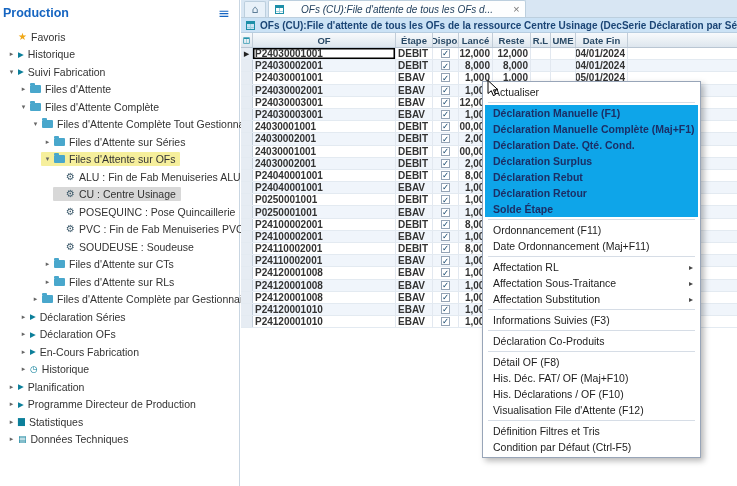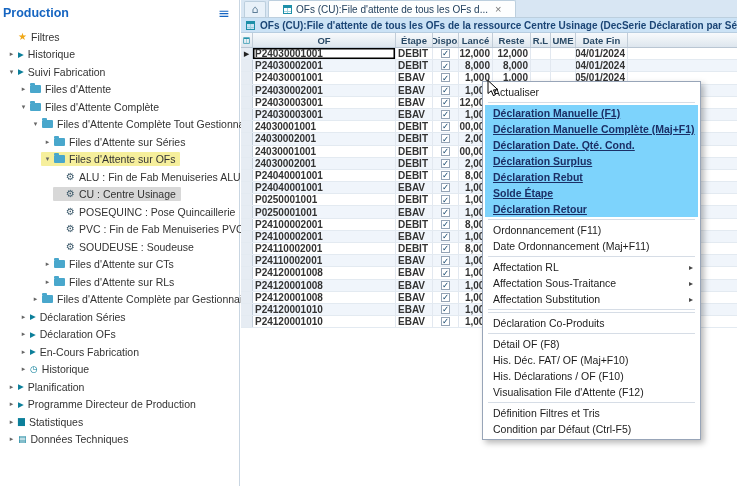--- a/index.html
+++ b/index.html
@@ -28,21 +28,21 @@
   .ticon.book{color:#0c7f9a;font-size:9px;}
   .ticon.folder{width:11px;height:8px;background:#49a7cc;border-radius:1px;position:relative;display:inline-block;}
   .ticon.folder::before{content:'';position:absolute;top:-2px;left:0;width:5px;height:2px;background:#49a7cc;border-radius:1px 1px 0 0;}
 
   
   #main{position:absolute;left:241px;top:0;right:0;height:486px;}
   #tabbar{height:18px;background:#d8e6f3;border-bottom:1px solid #bccfde;display:flex;align-items:flex-end;padding-left:3px;box-sizing:border-box;}
   .tab-home{width:22px;height:16px;background:#e8f1f9;border:1px solid #bccfde;border-bottom:none;border-radius:2px 2px 0 0;
             display:flex;align-items:center;justify-content:center;color:#5b7c96;font-size:11px;margin-right:2px;box-sizing:border-box;cursor:pointer;}
   .tab-active{height:17px;background:#fdfefe;border:1px solid #bccfde;border-bottom:none;border-radius:2px 2px 0 0;
-              display:flex;align-items:center;gap:4px;padding:0 14px;font-size:10px;color:#24425f;box-sizing:border-box;cursor:pointer;}
+              display:flex;align-items:center;gap:17px;padding:0 6px;font-size:10px;color:#24425f;box-sizing:border-box;cursor:pointer;font-style:italic;}
   .tab-close{color:#777;font-size:11px;line-height:1;margin-left:3px;cursor:pointer;}
   #titlebar{height:15px;background:#cbe2f5;border-bottom:1px solid #b7cde0;display:flex;align-items:center;gap:5px;
             padding:0 5px;font-size:10px;font-weight:bold;color:#1b4575;box-sizing:border-box;white-space:nowrap;overflow:hidden;}
   .grid-ico{width:9px;height:9px;flex:none;display:inline-block;border:1px solid #1d8fa8;background:
             linear-gradient(#1d8fa8 2px,transparent 2px),
             linear-gradient(90deg,transparent 3px,#9fd2de 3px,#9fd2de 4px,transparent 4px),
             linear-gradient(transparent 5px,#9fd2de 5px,#9fd2de 6px,transparent 6px);
             box-sizing:border-box;}
 
   
@@ -59,40 +59,40 @@
   .cell.ctr{justify-content:center;padding:0;}
   .cell.sel{background:#e6ecf3;border-right:1px solid #c2cdd8;justify-content:center;padding:0;font-size:6.5px;color:#222;}
   .cell.focus{box-shadow:inset 0 0 0 1.5px #000;}
   .cbx{width:9px;height:9px;border:1px solid #94a3b5;background:#fff;box-sizing:border-box;
        display:flex;align-items:center;justify-content:center;font-size:8.5px;line-height:1;color:#17486e;font-family:"DejaVu Sans",sans-serif;}
 
   
   #context-menu{position:absolute;left:482px;top:81px;width:219px;background:#fff;border:1px solid #98a5b8;
                 box-shadow:3px 3px 6px rgba(0,0,0,.28);padding:2px;z-index:10;font-size:10.5px;color:#1c1c1c;box-sizing:border-box;}
   .menu-item{height:16px;display:flex;align-items:center;padding:0 16px 0 8px;position:relative;white-space:nowrap;cursor:pointer;}
-  .menu-item.hl{background:#7dd3fc;color:#1b2f66;font-weight:bold;text-decoration:underline;}
+  .menu-item.hl{background:#0ea5e9;color:#1b2f66;font-weight:bold;}
   .menu-sep{height:1px;background:#d6dde6;margin:2px 3px;}
   .sub-arrow{position:absolute;right:5px;font-size:8px;color:#444;font-family:"DejaVu Sans",sans-serif;}
 
   #cursor{position:absolute;left:487px;top:80px;z-index:20;pointer-events:none;}
 </style>
 </head>
 <body>
 
 <div id="sidebar">
   <div class="sidebar-header">
     <span class="sidebar-title">Production</span>
     <span class="hamburger djv">≡</span>
   </div>
   <div id="tree">
       <div class="tree-item" style="padding-left: 5px;">
         <span class="hlwrap">
           <span class="chev"></span>
           <span class="ticon star">★</span>
-          <span>Filtres</span>
+          <span>Favoris</span>
         </span>
       </div>
       <div class="tree-item" style="padding-left: 5px;">
         <span class="hlwrap">
           <span class="chev">▸</span>
           <span class="ticon arrow">▶</span>
           <span>Historique</span>
         </span>
       </div>
       <div class="tree-item" style="padding-left: 5px;">
@@ -599,24 +599,24 @@
     <div class="menu-item hl">
       <span>Déclaration Date. Qté. Cond.</span>
     </div>
     <div class="menu-item hl">
       <span>Déclaration Surplus</span>
     </div>
     <div class="menu-item hl">
       <span>Déclaration Rebut</span>
     </div>
     <div class="menu-item hl">
+      <span>Déclaration Retour</span>
+    </div>
+    <div class="menu-item hl">
       <span>Solde Étape</span>
-    </div>
-    <div class="menu-item hl">
-      <span>Déclaration Retour</span>
     </div>
     <div class="menu-sep"></div>
     <div class="menu-item">
       <span>Ordonnancement (F11)</span>
     </div>
     <div class="menu-item">
       <span>Date Ordonnancement (Maj+F11)</span>
     </div>
     <div class="menu-sep"></div>
     <div class="menu-item">
@@ -625,20 +625,23 @@
     </div>
     <div class="menu-item">
       <span>Affectation Sous-Traitance</span>
       <span class="sub-arrow">▸</span>
     </div>
     <div class="menu-item">
       <span>Affectation Substitution</span>
       <span class="sub-arrow">▸</span>
     </div>
     <div class="menu-sep"></div>
+    <div class="menu-item">
+      <span>Informations Suivies (F3)</span>
+    </div>
     <div class="menu-sep"></div>
     <div class="menu-item">
       <span>Déclaration Co-Produits</span>
     </div>
     <div class="menu-sep"></div>
     <div class="menu-item">
       <span>Détail OF (F8)</span>
     </div>
     <div class="menu-item">
       <span>His. Déc. FAT/ OF (Maj+F10)</span>

